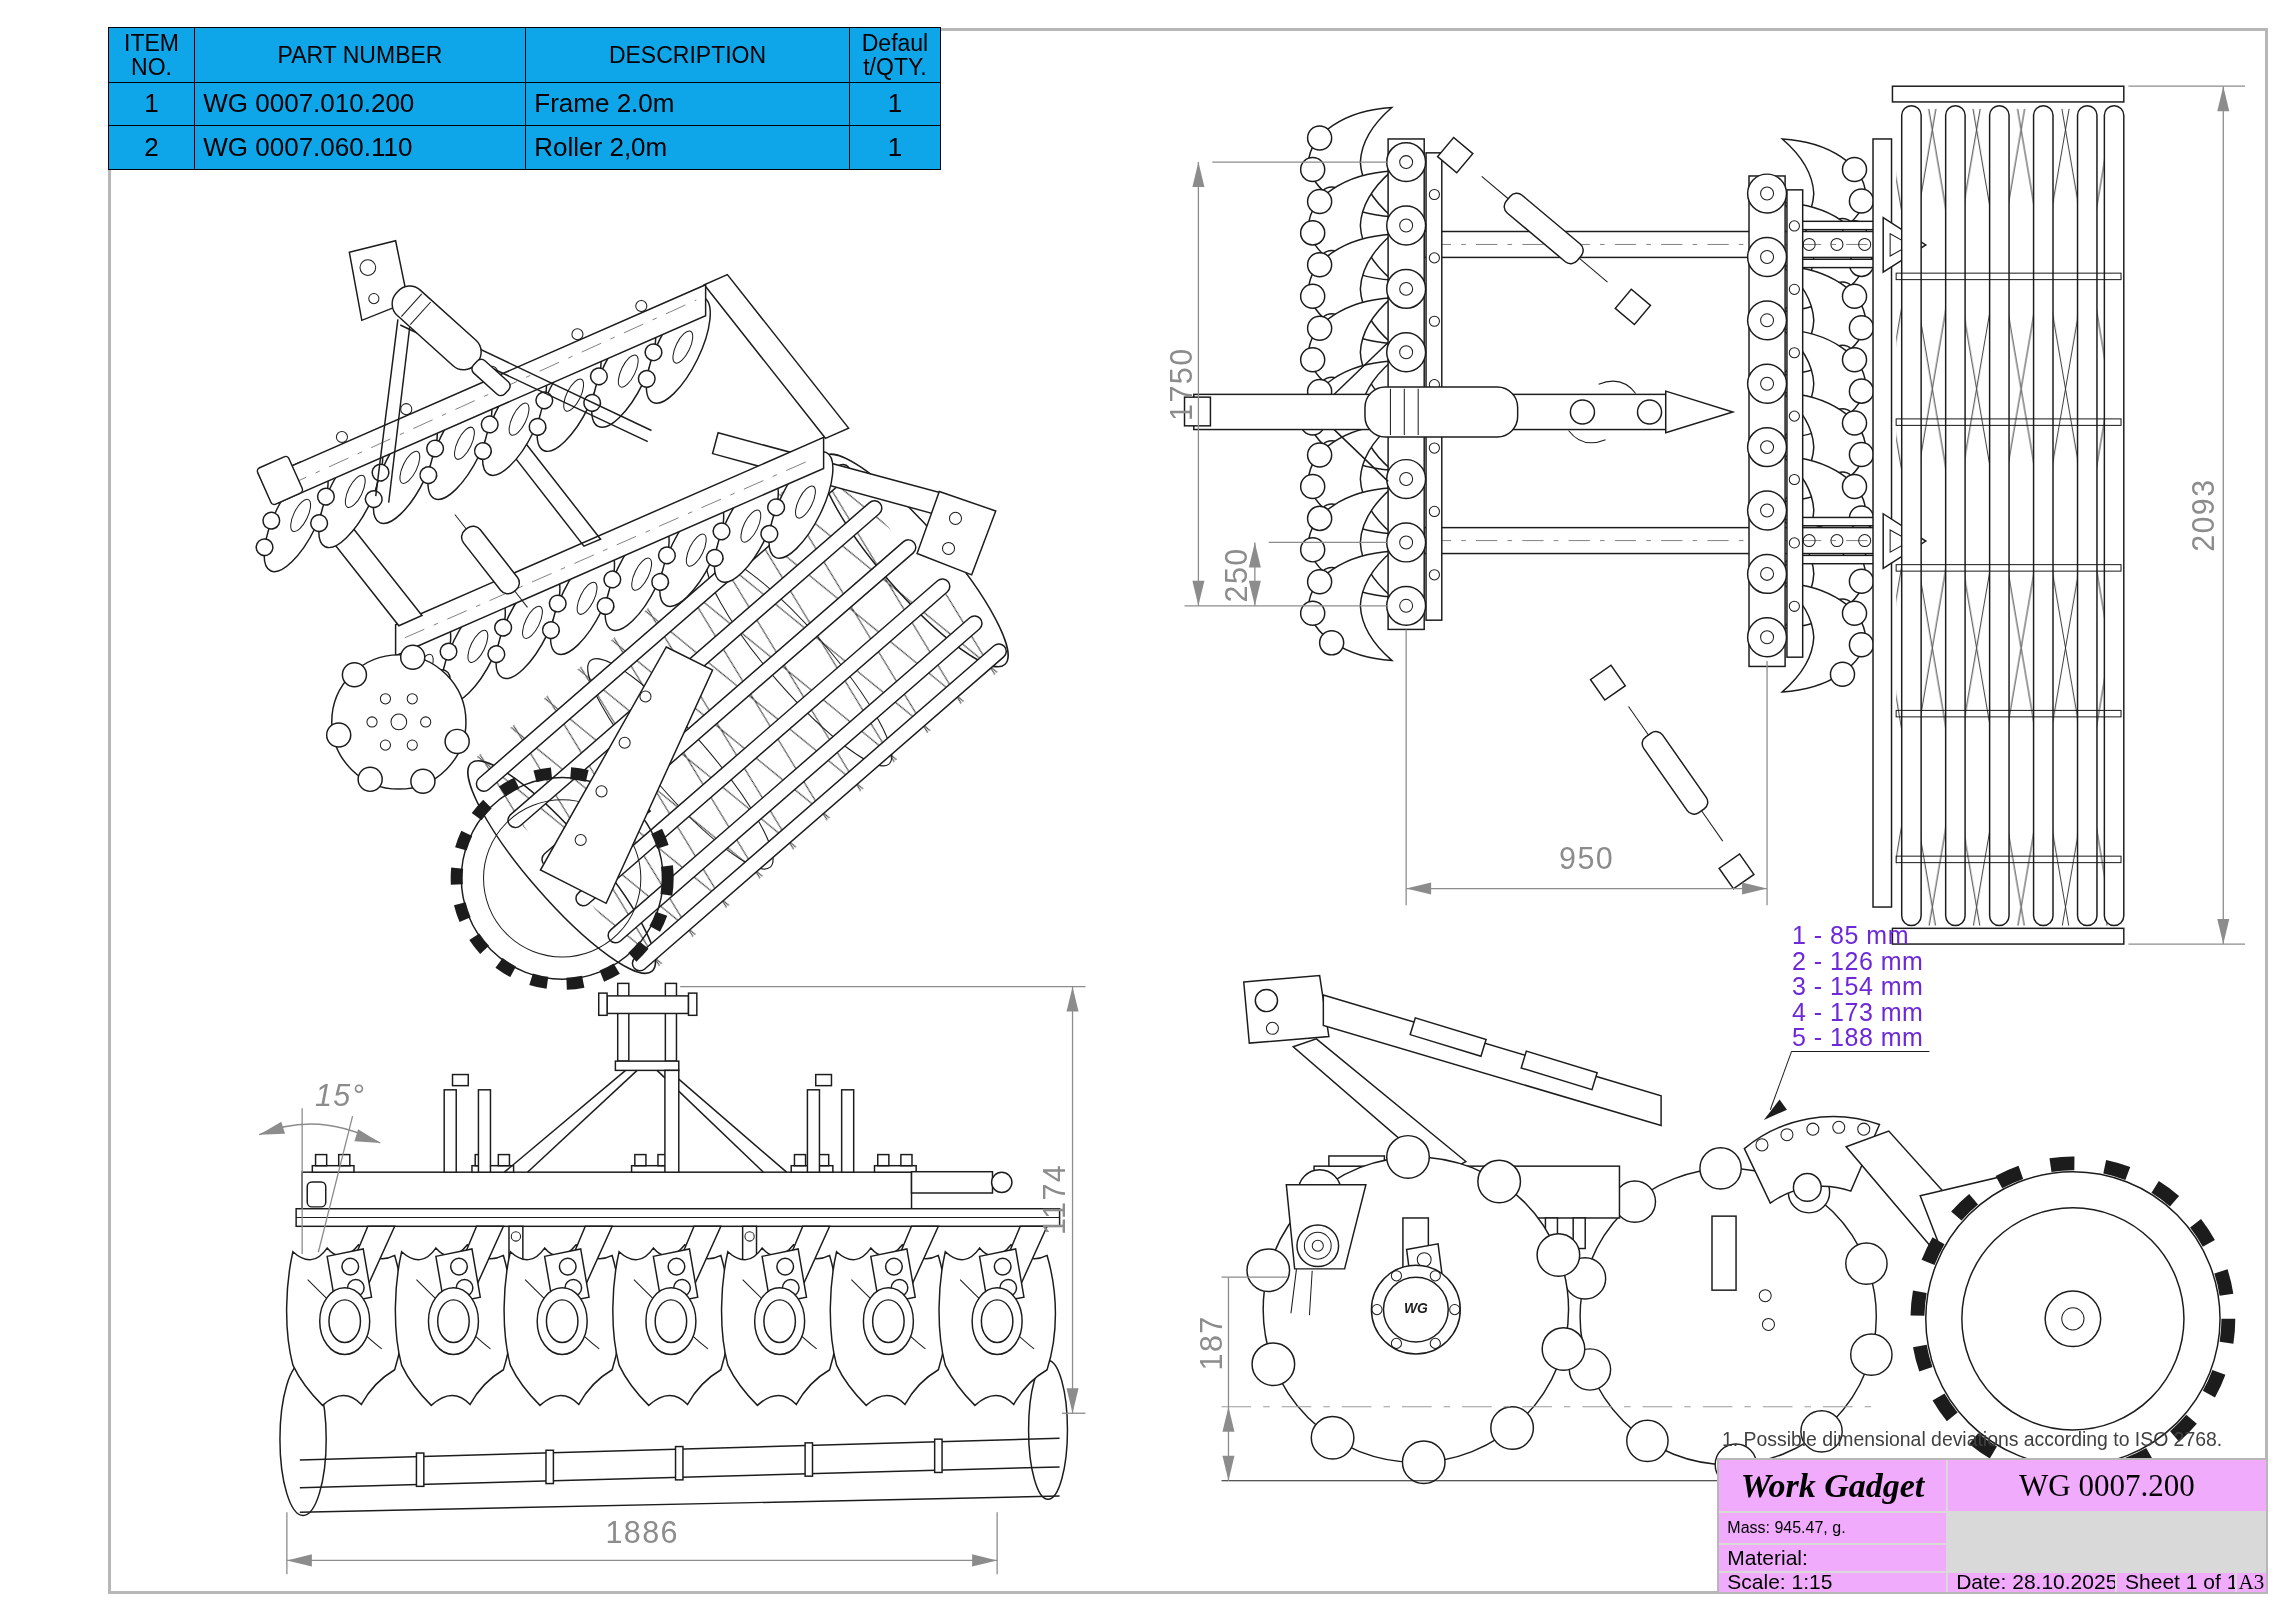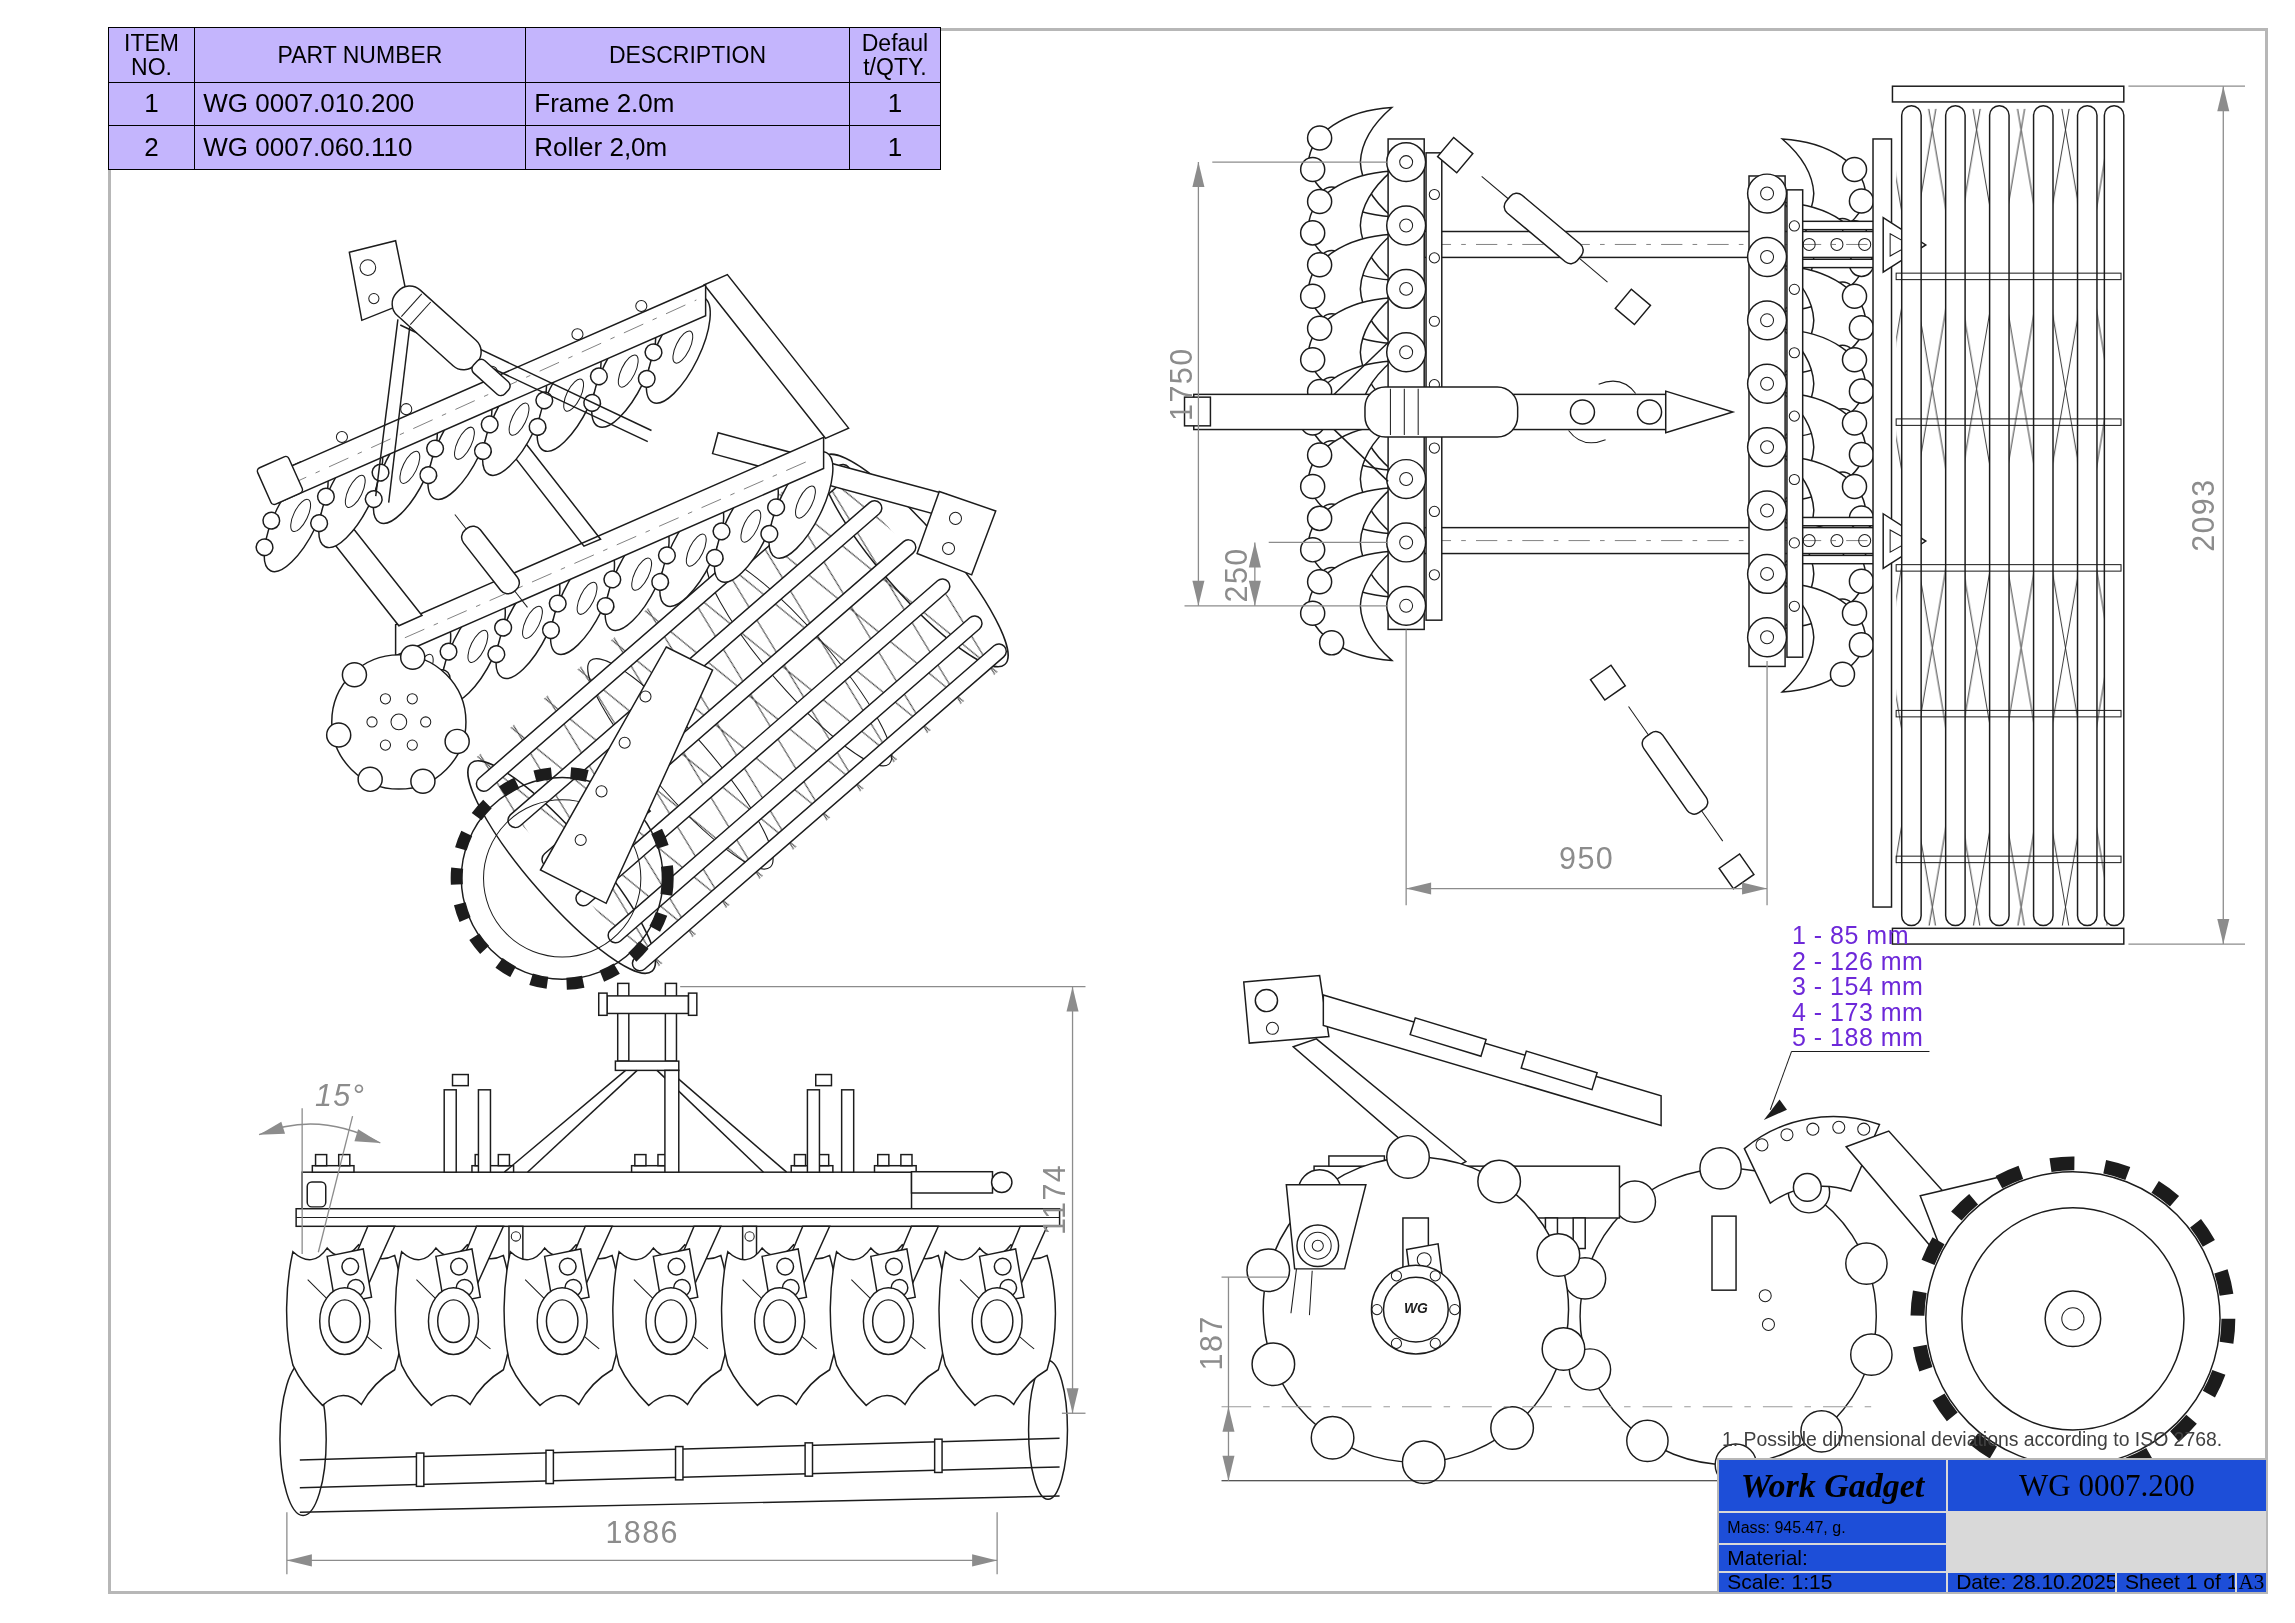--- a/index.html
+++ b/index.html
@@ -3,21 +3,21 @@
 <meta charset="utf-8">
 <style>
   html,body{margin:0;padding:0;background:#ffffff;}
   body{width:2295px;height:1623px;position:relative;overflow:hidden;
        font-family:"Liberation Sans",sans-serif;color:#000;}
   .abs{position:absolute;}
   
   #sheet-border{left:108px;top:28px;width:2160px;height:1566px;
     border:3.7px solid #b7b7b7;box-sizing:border-box;}
   
-  #parts-table{left:108px;top:27px;width:833px;background:#c4b5fd;
+  #parts-table{left:108px;top:27px;width:833px;background:#0ea5e9;
     border:1.9px solid #000;box-sizing:border-box;font-size:26px;}
   .pt-row{display:flex;}
   .pt-cell{box-sizing:border-box;border-right:1.4px solid #000;border-bottom:1.4px solid #000;
     display:flex;align-items:center;justify-content:center;text-align:center;
     white-space:pre-line;line-height:1.05;}
   .pt-cell:last-child{border-right:none;}
   .pt-head .pt-cell{height:55px;font-size:23px;}
   .pt-data .pt-cell{height:43px;}
   .pt-row:last-child .pt-cell{border-bottom:none;}
   .c1{width:86px;} .c2{width:331px;} .c3{width:324px;} .c4{flex:1;}
@@ -25,21 +25,21 @@
   
   #callouts{left:1792px;top:923px;font-size:25px;line-height:25.5px;color:#6d28d9;
     letter-spacing:0.5px;}
   
   #tol-note{left:1722px;top:1428px;font-size:19.4px;color:#404040;}
   
   #title-block{left:1717px;top:1458px;width:551px;height:136px;
     display:grid;grid-template-columns:227px 167px 118px 1fr;
     grid-template-rows:51px 30px 26px 1fr;background:#d9d9d9;
     border:2.3px solid #b7b7b7;box-sizing:border-box;gap:1.9px;}
-  .tb-cell{background:#1d4ed8;display:flex;align-items:center;box-sizing:border-box;
+  .tb-cell{background:#f0abfc;display:flex;align-items:center;box-sizing:border-box;
     overflow:hidden;white-space:nowrap;}
   .ctr{justify-content:center;font-family:Liberation Serif, serif;}
   .lft{justify-content:flex-start;padding-left:8.3px;}
   #tb-company{grid-column:1;grid-row:1;font-family:"Liberation Serif",serif;
     font-style:italic;font-weight:700;font-size:34px;}
   #tb-number{grid-column:2/5;grid-row:1;font-size:31px;}
   #tb-mass{grid-column:1;grid-row:2;font-size:16px;}
   #tb-title{grid-column:2/5;grid-row:2/4;font-size:29px;}
   #tb-material{grid-column:1;grid-row:3;font-size:21px;}
   #tb-scale{grid-column:1;grid-row:4;font-size:21px;}

